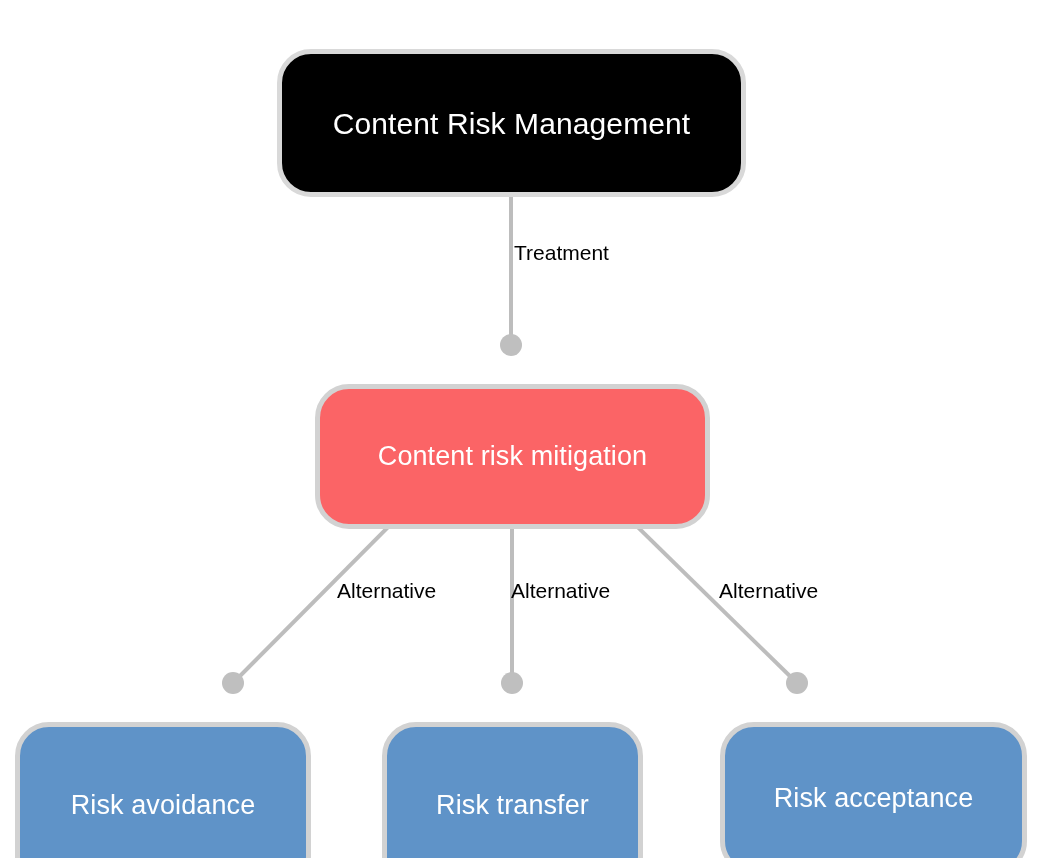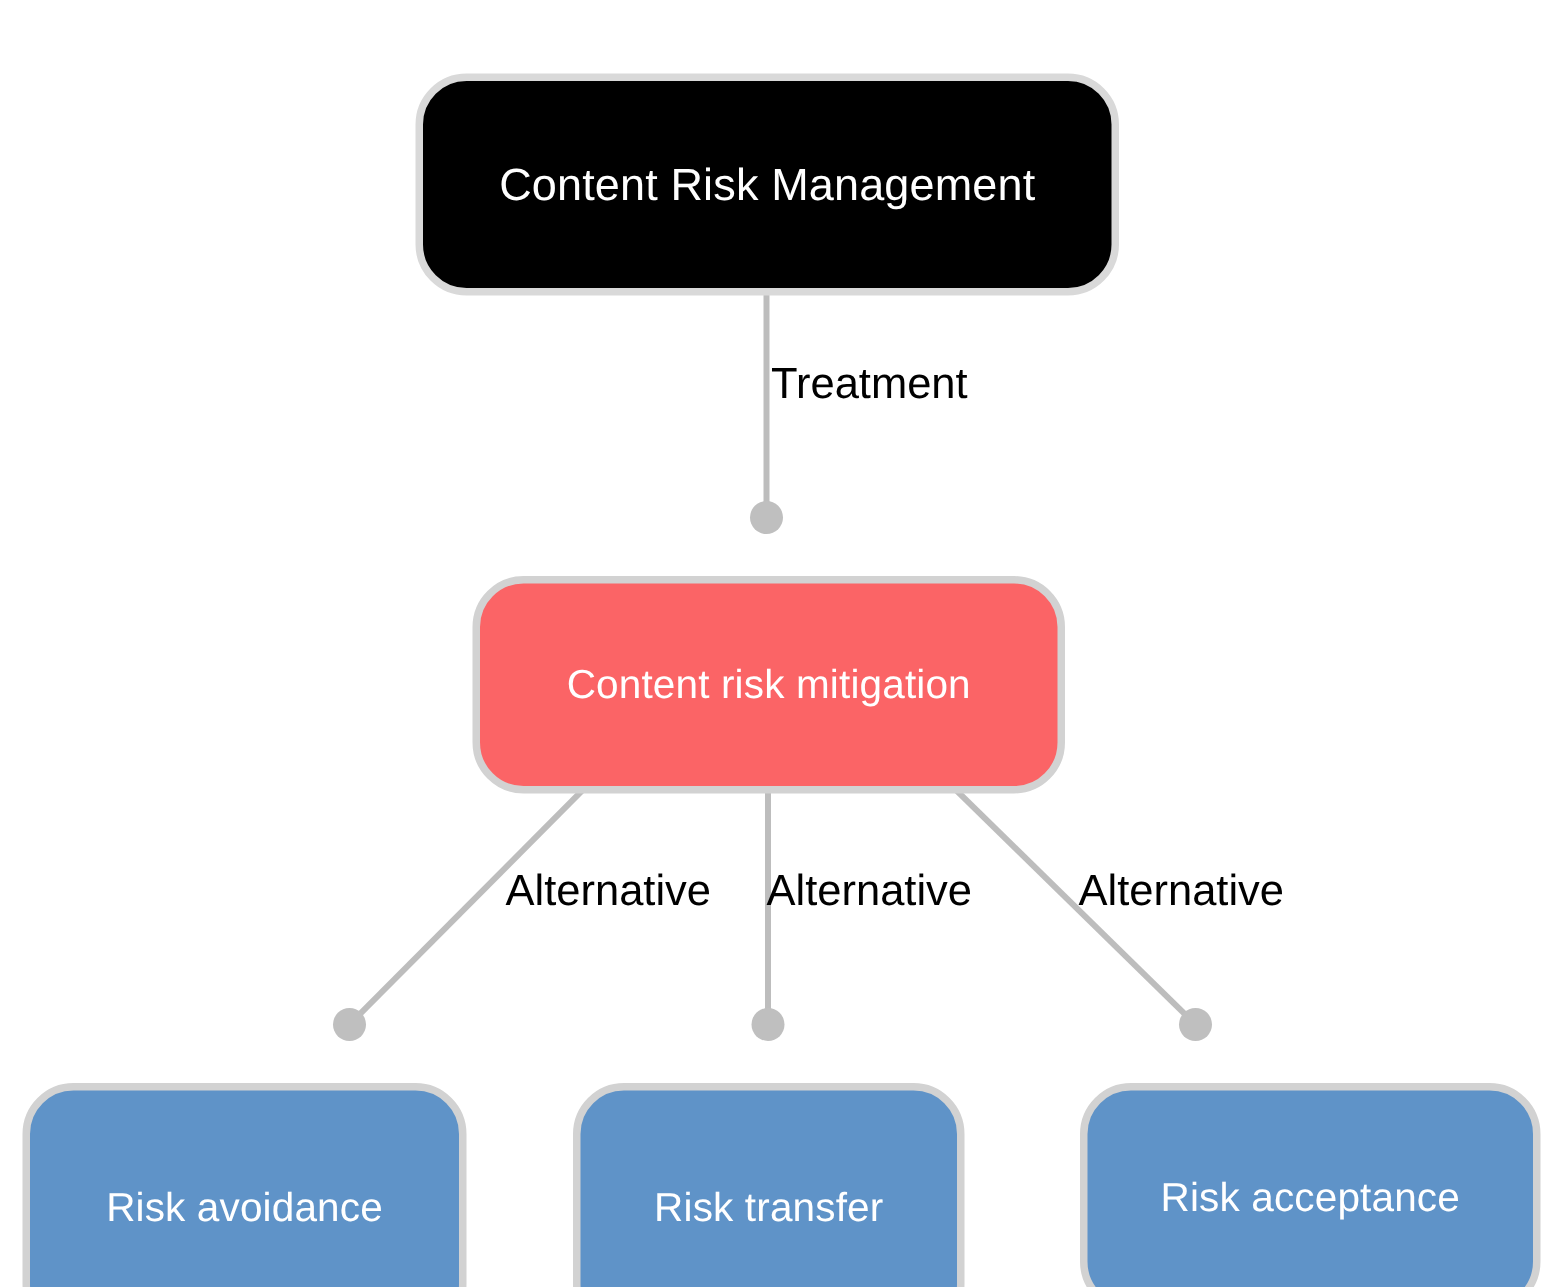--- a/index.html
+++ b/index.html
@@ -91,21 +91,21 @@
   #node-acceptance {
     left: 720px;
     top: 690px;
     width: 307px;
     height: 153px;
     font-size: 27px;
   }
   .edge-label {
     position: absolute;
     color: #000000;
-    font-size: 29px;
+    font-size: 21px;
     white-space: nowrap;
     user-select: none;
     line-height: 1;
   }
   #label-treatment { left: 514px; top: 242px; }
   #label-alt-1 { left: 337px; top: 580px; }
   #label-alt-2 { left: 511px; top: 580px; }
   #label-alt-3 { left: 719px; top: 580px; }
 </style>
 </head>

